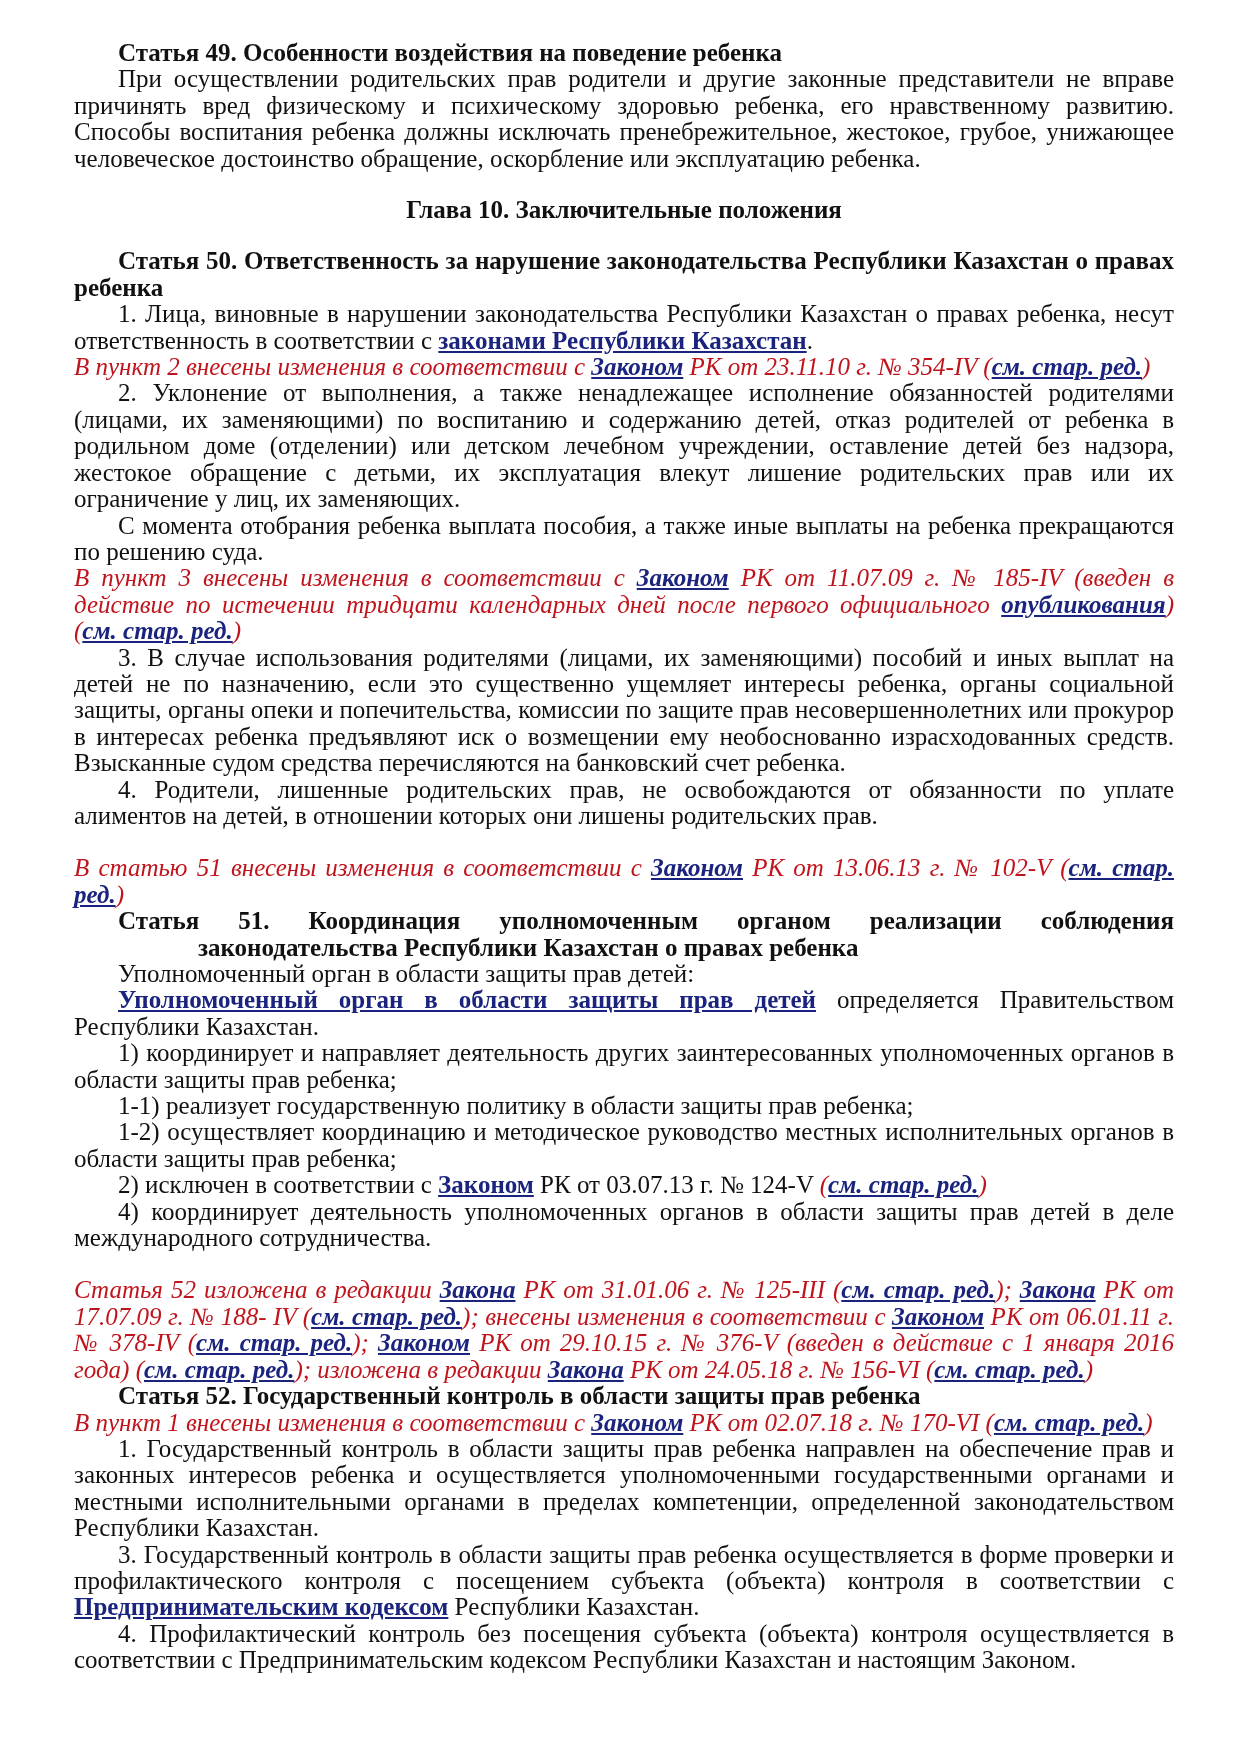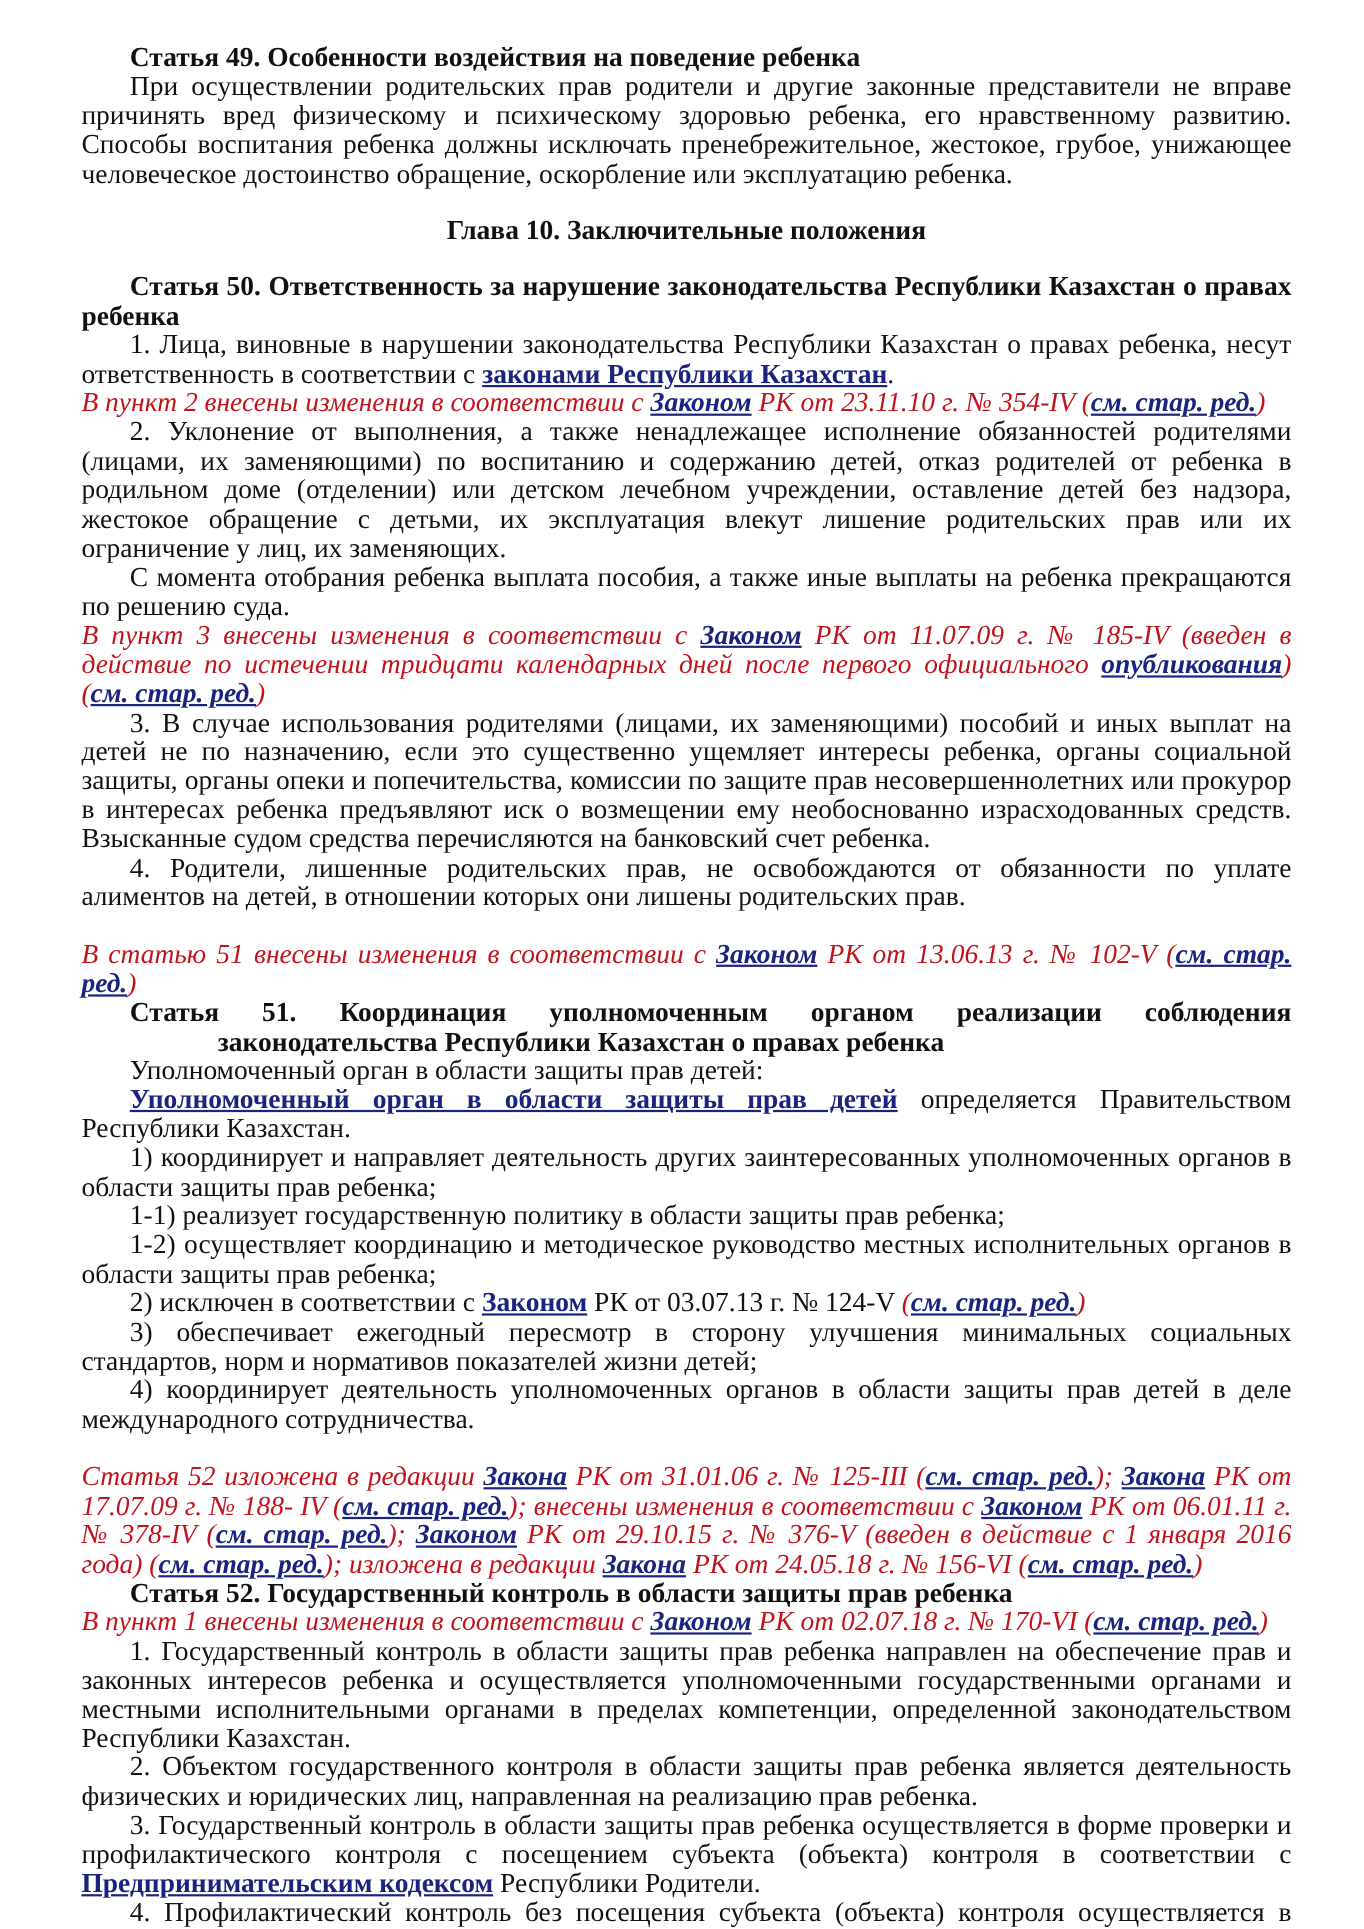--- a/index.html
+++ b/index.html
@@ -40,25 +40,23 @@
   <div class="gap"></div>
 
   <p class="note"><span>В статью 51 внесены изменения в соответствии с </span><a class="lnk">Законом</a><span> РК от 13.06.13 г. № 102-V (</span><a class="lnk">см. стар. ред.</a><span>)</span></p>
   <p class="art-title-hang">Статья 51. Координация уполномоченным органом реализации соблюдения законодательства Республики Казахстан о правах ребенка</p>
   <p class="indent">Уполномоченный орган в области защиты прав детей:</p>
   <p class="indent"><a class="lnk">Уполномоченный орган в области защиты прав детей</a><span> определяется Правительством Республики Казахстан.</span></p>
   <p class="indent">1) координирует и направляет деятельность других заинтересованных уполномоченных органов в области защиты прав ребенка;</p>
   <p class="indent">1-1) реализует государственную политику в области защиты прав ребенка;</p>
   <p class="indent">1-2) осуществляет координацию и методическое руководство местных исполнительных органов в области защиты прав ребенка;</p>
   <p class="indent"><span>2) исключен в соответствии с </span><a class="lnk">Законом</a><span> РК от 03.07.13 г. № 124-V </span><span class="note">(</span><a class="lnk" style="font-style:italic">см. стар. ред.</a><span class="note">)</span></p>
-  <p class="indent">3) обеспечивает ежегодный пересмотр в сторону улучшения минимальных социальных стандартов, норм и нормативов показателей жизни детей;</p>
   <p class="indent">4) координирует деятельность уполномоченных органов в области защиты прав детей в деле международного сотрудничества.</p>
 
   <div class="gap"></div>
 
   <p class="note"><span>Статья 52 изложена в редакции </span><a class="lnk">Закона</a><span> РК от 31.01.06 г. № 125-III (</span><a class="lnk">см. стар. ред.</a><span>); </span><a class="lnk">Закона</a><span> РК от 17.07.09 г. № 188- IV (</span><a class="lnk">см. стар. ред.</a><span>); внесены изменения в соответствии с </span><a class="lnk">Законом</a><span> РК от 06.01.11 г. № 378-IV (</span><a class="lnk">см. стар. ред.</a><span>); </span><a class="lnk">Законом</a><span> РК от 29.10.15 г. № 376-V (введен в действие с 1 января 2016 года) (</span><a class="lnk">см. стар. ред.</a><span>); изложена в редакции </span><a class="lnk">Закона</a><span> РК от 24.05.18 г. № 156-VI (</span><a class="lnk">см. стар. ред.</a><span>)</span></p>
   <p class="art-title">Статья 52. Государственный контроль в области защиты прав ребенка</p>
   <p class="note"><span>В пункт 1 внесены изменения в соответствии с </span><a class="lnk">Законом</a><span> РК от 02.07.18 г. № 170-VI (</span><a class="lnk">см. стар. ред.</a><span>)</span></p>
   <p class="indent">1. Государственный контроль в области защиты прав ребенка направлен на обеспечение прав и законных интересов ребенка и осуществляется уполномоченными государственными органами и местными исполнительными органами в пределах компетенции, определенной законодательством Республики Казахстан.</p>
-  <p class="indent">2. Объектом государственного контроля в области защиты прав ребенка является деятельность физических и юридических лиц, направленная на реализацию прав ребенка.</p>
-  <p class="indent"><span>3. Государственный контроль в области защиты прав ребенка осуществляется в форме проверки и профилактического контроля с посещением субъекта (объекта) контроля в соответствии с </span><a class="lnk">Предпринимательским кодексом</a><span> Республики Родители.</span></p>
+  <p class="indent"><span>3. Государственный контроль в области защиты прав ребенка осуществляется в форме проверки и профилактического контроля с посещением субъекта (объекта) контроля в соответствии с </span><a class="lnk">Предпринимательским кодексом</a><span> Республики Казахстан.</span></p>
   <p class="indent">4. Профилактический контроль без посещения субъекта (объекта) контроля осуществляется в соответствии с Предпринимательским кодексом Республики Казахстан и настоящим Законом.</p>
 </div>
 
 </body></html>

